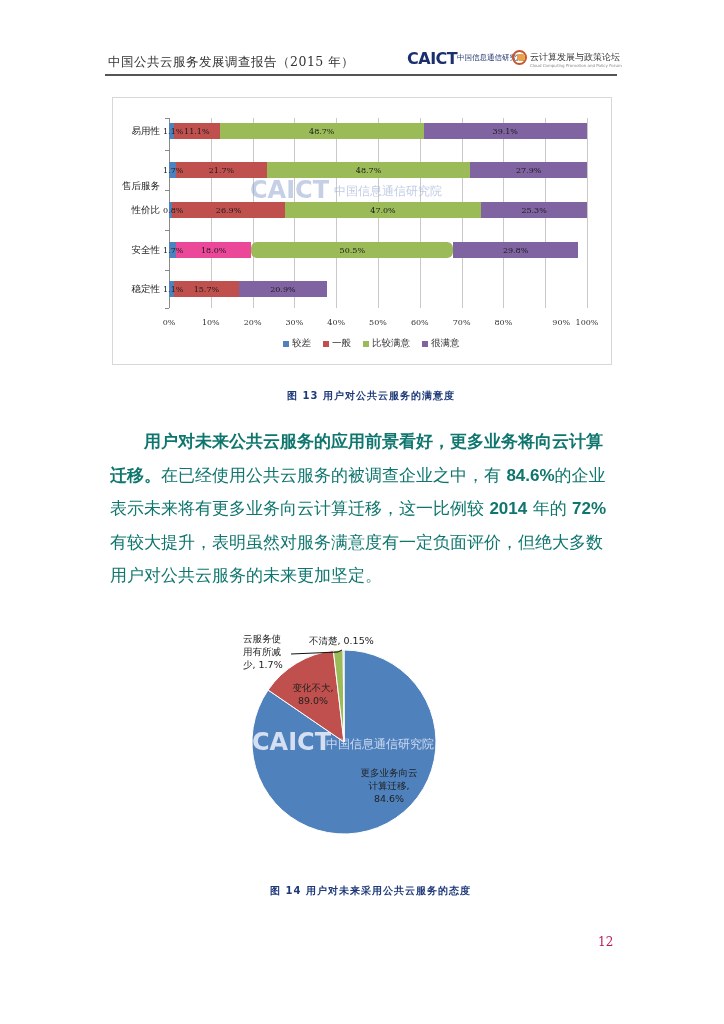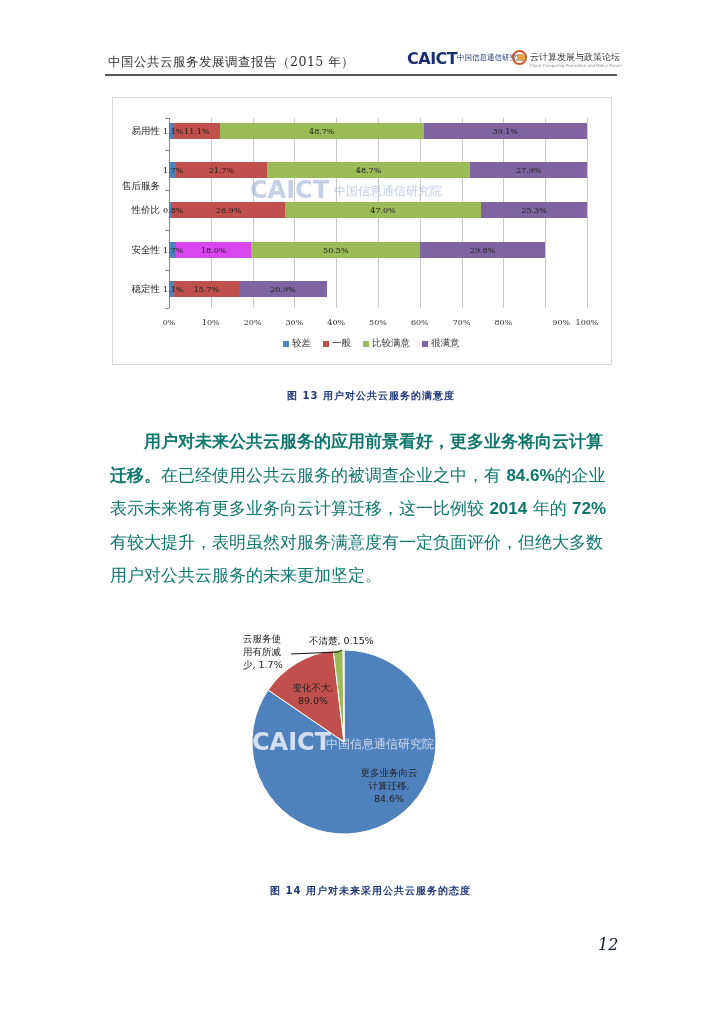--- a/index.html
+++ b/index.html
@@ -29,21 +29,21 @@
   .wm{font-family:"DejaVu Sans","Liberation Sans",sans-serif;font-weight:bold;color:rgba(150,170,210,0.55);}
   .wm-cn{font-family:"DejaVu Sans",sans-serif;color:rgba(150,170,210,0.6);}
 
   .caption{font-family:"DejaVu Sans",sans-serif;font-weight:bold;font-size:10px;color:#1f3a7a;letter-spacing:1px;}
   .para{left:110px;width:505px;font-size:17px;line-height:33.5px;color:#0f766e;}
   .para p{margin:0;text-indent:0;}
   .para b{font-weight:bold;}
 
   .pie-wrap{left:250px;top:648px;width:188px;height:188px;}
   .pie-label{position:absolute;font-family:"DejaVu Sans",sans-serif;font-size:9.5px;color:#222;line-height:13px;}
-  .page-num{left:598px;top:935px;font-size:16px;color:#0f172a;font-style:italic;}
+  .page-num{left:598px;top:935px;font-size:12px;color:#be185d;}
 </style>
 </head>
 <body>
 
 <div class="abs hdr-title">中国公共云服务发展调查报告（2015 年）</div>
 <div class="abs logo-caict">CAICT</div>
 <div class="abs logo-caict-cn">中国信息通信研究院</div>
 <div class="abs logo-forum"></div>
 <div class="abs logo-forum-inner"></div>
 <div class="abs logo-forum-cn">云计算发展与政策论坛</div>
@@ -123,24 +123,24 @@
       </div>
       <div class="seg" style="width: 105.754px; background: rgb(128, 100, 162);">
         <span>25.3%</span>
       </div>
     </div>
     <div class="cat-label" style="left: 100px; top: 244px;">安全性</div>
     <div class="bar-row" style="top: 242px;">
       <div class="seg" style="width: 7.106px; background: rgb(79, 129, 189); justify-content: flex-start;">
         <span style="left: -6px;">1.7%</span>
       </div>
-      <div class="seg" style="width: 75.24px; background: #d946ef;">
+      <div class="seg" style="width: 75.24px; background: #ec4899;">
         <span>18.0%</span>
       </div>
-      <div class="seg" style="width: 169px; background: rgb(155, 187, 89);">
+      <div class="seg" style="width: 202px; background: rgb(155, 187, 89); border-radius: 6px;">
         <span>50.5%</span>
       </div>
       <div class="seg" style="width: 124.564px; background: rgb(128, 100, 162);">
         <span>29.8%</span>
       </div>
     </div>
     <div class="cat-label" style="left: 100px; top: 283px;">稳定性</div>
     <div class="bar-row" style="top: 281px;">
       <div class="seg" style="width: 4.598px; background: rgb(79, 129, 189); justify-content: flex-start;">
         <span style="left: -6px;">1.1%</span>

